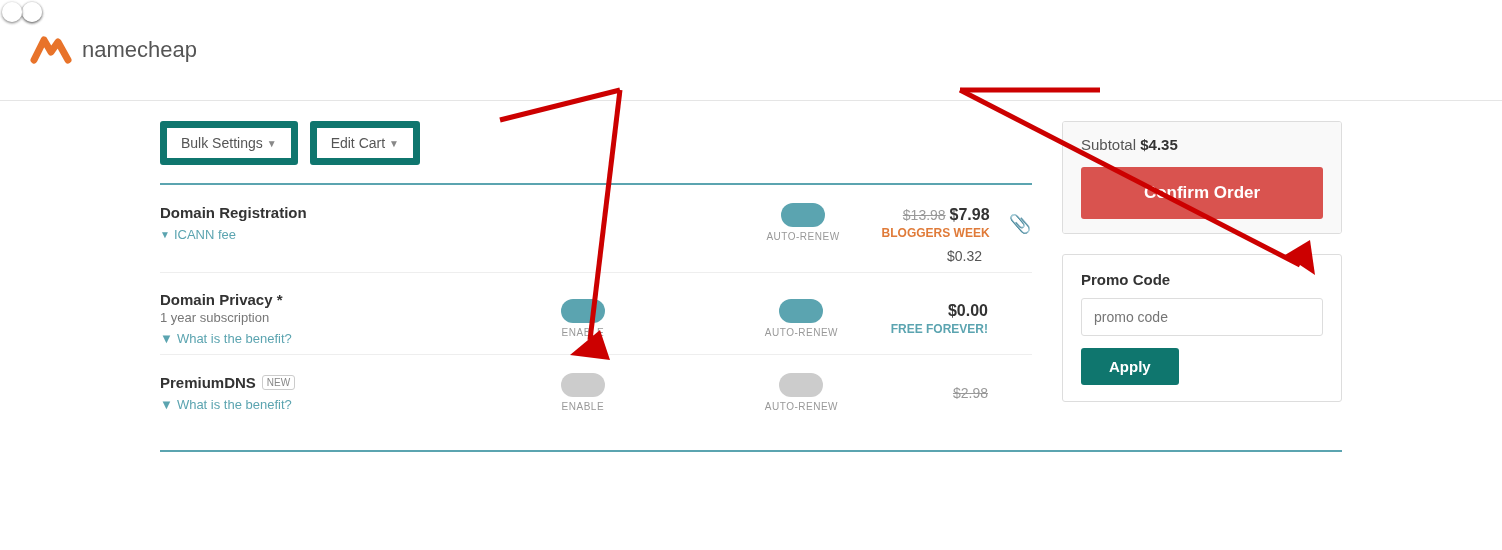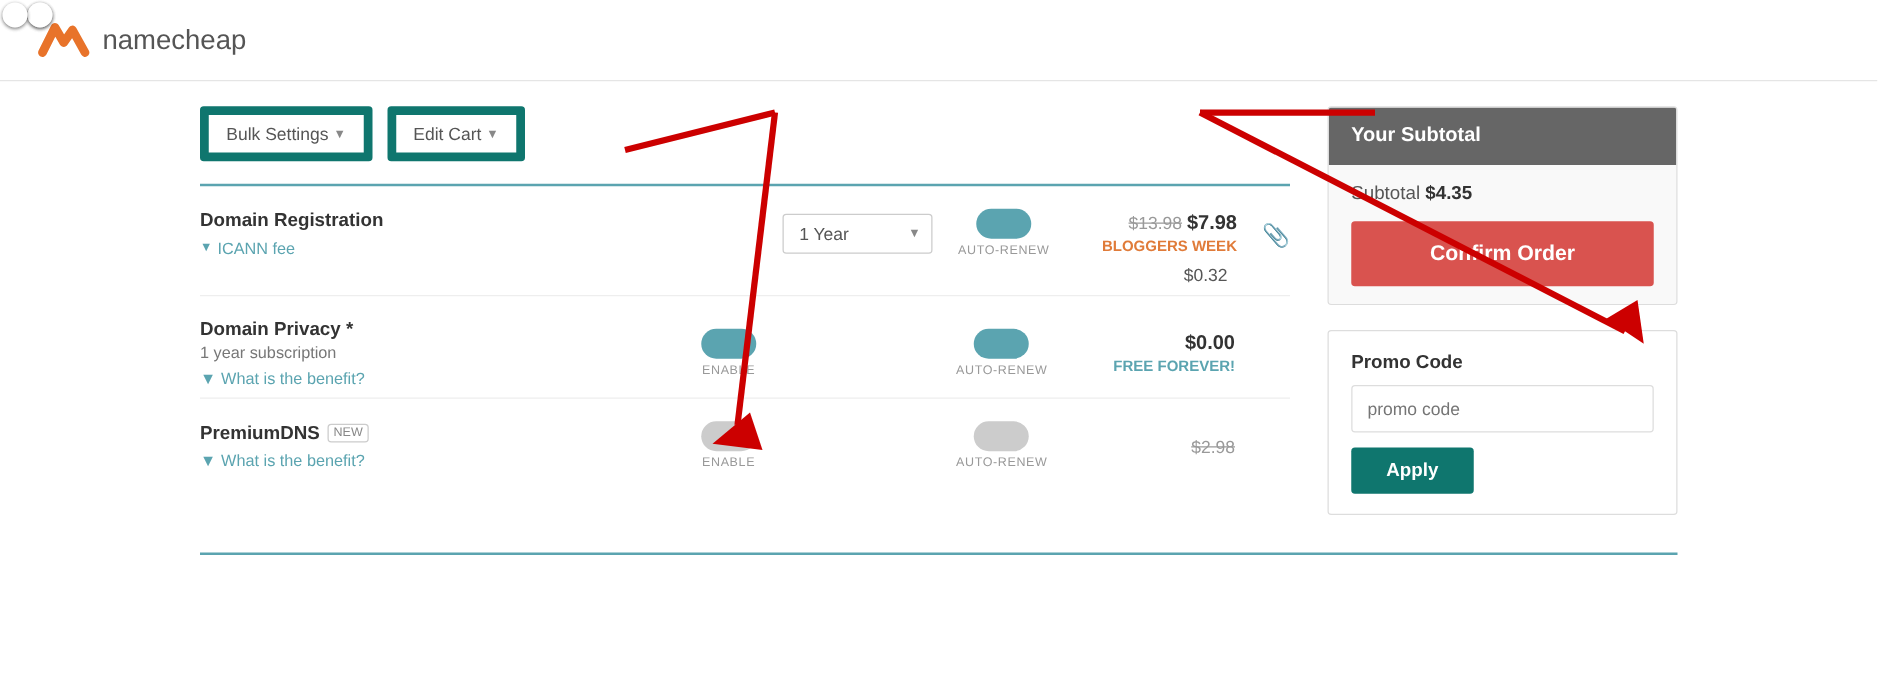--- a/index.html
+++ b/index.html
@@ -1,20 +1,20 @@
 <!DOCTYPE html>
 <html><head>
   <meta charset="utf-8">
   <style>
     * { box-sizing: border-box; margin: 0; padding: 0; }
     body { font-family: 'Helvetica Neue', Arial, sans-serif; background: #fff; color: #333; font-size: 14px; }
 
     
     .header {
-      padding: 14px 30px;
+      padding: 32px 30px;
       border-bottom: 1px solid #e5e5e5;
       display: flex;
       align-items: center;
     }
     .logo {
       display: flex;
       align-items: center;
       gap: 10px;
     }
     .logo-icon {
@@ -403,29 +403,20 @@
       <div class="domain-row-top row-spacer">
 
         <div class="domain-info">
           <div class="domain-title">Domain Registration</div>
           <div class="icann-fee">
             <span class="chevron-icon">▼</span>
             <span>ICANN fee</span>
           </div>
         </div>
 
-        <div class="year-selector">
-          <div class="year-select-wrap">
-            <select class="year-select">
-              <option>1 Year</option>
-              <option>2 Years</option>
-              <option>3 Years</option>
-            </select>
-          </div>
-        </div>
 
         <div class="toggle-wrap">
           <div class="toggle-track on">
             <div class="toggle-thumb"></div>
           </div>
           <span class="toggle-label">AUTO-RENEW</span>
         </div>
 
         <div class="price-area">
           <span class="price-original">$13.98</span>
@@ -516,21 +507,20 @@
 
         <div style="width:24px;"></div>
       </div>
     </div>
 
   </div>
 
   <div class="right-sidebar">
 
     <div class="subtotal-box">
-      <div class="subtotal-header">Your Subtotal</div>
       <div class="subtotal-body">
         <div class="subtotal-amount">
           <span>Subtotal</span>
           <strong>$4.35</strong>
         </div>
         <button class="confirm-order-btn">Confirm Order</button>
       </div>
     </div>
 
     <div class="promo-section">

